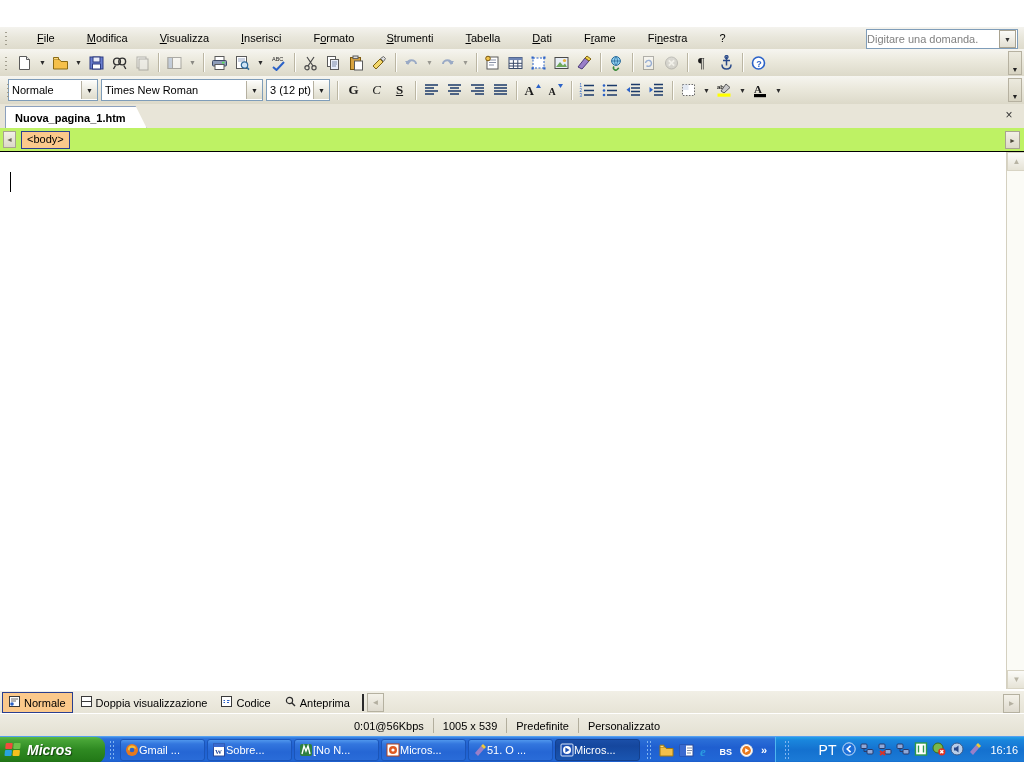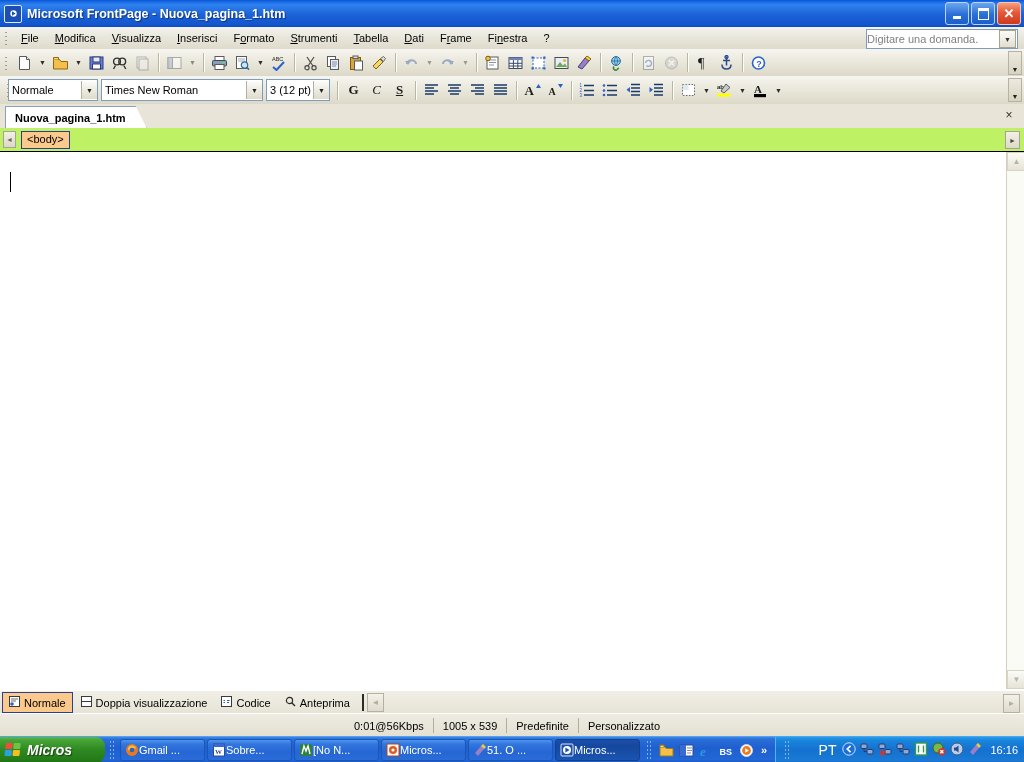--- a/index.html
+++ b/index.html
@@ -42,20 +42,21 @@
   .glyph-min { width: 8px; height: 3px; background: #fff; margin-top: 7px; }
   .glyph-max { width: 9px; height: 8px; border: 1.5px solid #fff; border-top-width: 3px; }
   .glyph-close { font-size: 13px; line-height: 13px; font-weight: bold; }
 
   
   .menubar {
     position: absolute; left: 0; top: 27px; width: 1024px; height: 22px;
     background: linear-gradient(180deg,#f4f3ee 0%,#e9e7dc 45%,#dedbcc 100%);
     display: flex; align-items: center;
     border-bottom: 1px solid #d6d2c2;
+    gap: 16px;
   }
   .gripper { width: 9px; height: 18px; margin: 0 2px 0 2px;
     background-image: repeating-linear-gradient(180deg,#9a9686 0 1px,transparent 1px 4px);
     background-size: 2px 100%; background-repeat: no-repeat; background-position: 3px 3px;
     opacity: .9;
   }
   .menu-item {
     padding: 3px 8px; color: #000; font-size: 11px; white-space: nowrap; line-height: 13px;
   }
   .menu-item u { text-decoration: underline; }
@@ -299,41 +300,20 @@
     display: flex; align-items: center; gap: 5px; padding-left: 2px;
   }
   .ql-icon { width: 15px; height: 15px; }
   .ql-more { color: #ffffff; font-size: 11px; font-weight: bold; margin-left: 2px; }
 </style>
 </head>
 <body>
 
 <div id="app">
 
-  <div class="titlebar">
-    <div class="tb-icon">
-      <svg width="11" height="11" viewBox="0 0 11 11">
-          <rect x="0" y="0" width="11" height="11" rx="1" fill="#1c4fb0"></rect>
-          <circle cx="5.5" cy="5.5" r="3.2" fill="#ffffff"></circle>
-          <path d="M4 3.3 L7.6 5.5 L4 7.7 Z" fill="#1c4fb0"></path>
-        </svg>
-    </div>
-    <div class="tb-title">Microsoft FrontPage - Nuova_pagina_1.htm</div>
-    <div class="tb-buttons">
-      <div class="tb-btn min">
-          <div class="glyph-min"></div>
-        </div>
-      <div class="tb-btn max">
-          <div class="glyph-max"></div>
-        </div>
-      <div class="tb-btn close">
-          <span class="glyph-close">✕</span>
-        </div>
-    </div>
-  </div>
 
   <div class="menubar">
     <div class="gripper"></div>
     <div class="menu-item"><u>F</u>ile</div>
     <div class="menu-item"><u>M</u>odifica</div>
     <div class="menu-item"><u>V</u>isualizza</div>
     <div class="menu-item"><u>I</u>nserisci</div>
     <div class="menu-item">F<u>o</u>rmato</div>
     <div class="menu-item"><u>S</u>trumenti</div>
     <div class="menu-item"><u>T</u>abella</div>

